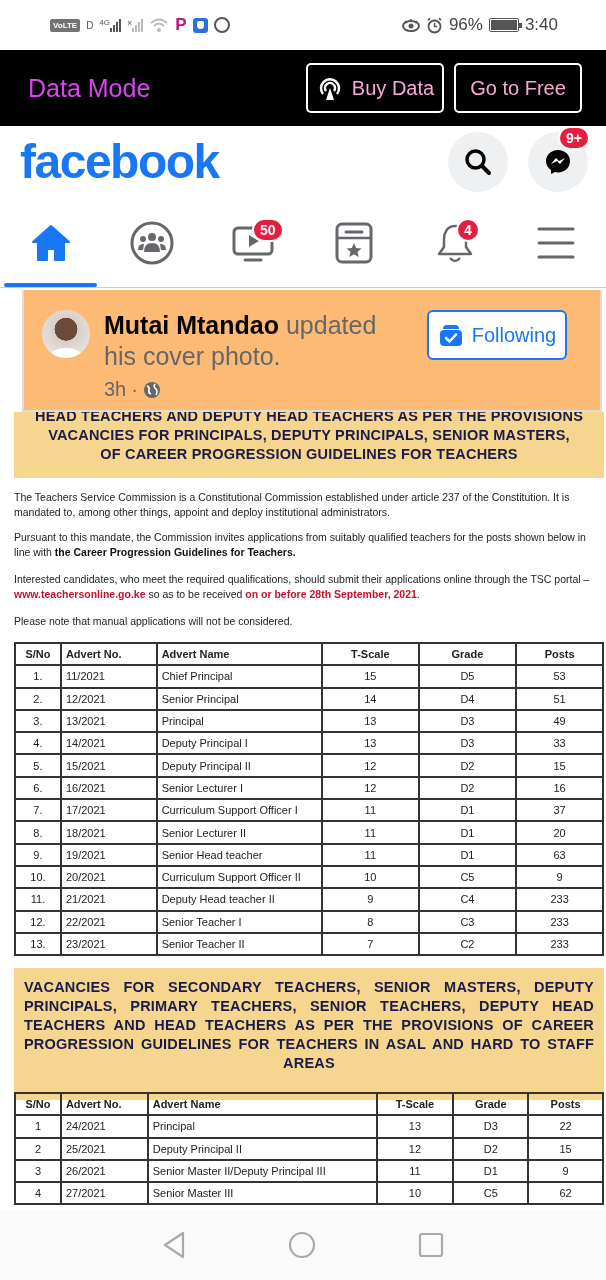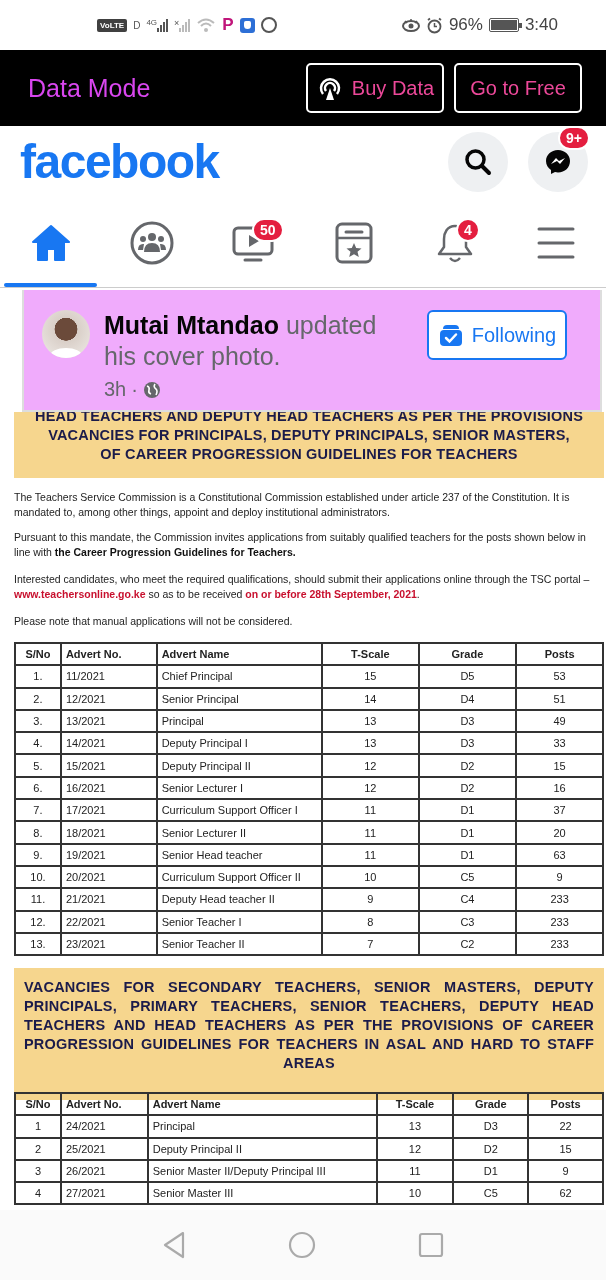--- a/index.html
+++ b/index.html
@@ -2,56 +2,56 @@
 <html><head>
 <meta charset="utf-8">
 <style>
   * { box-sizing: border-box; margin: 0; padding: 0; }
   html, body { width: 606px; height: 1280px; overflow: hidden; background: #fff; }
   body { font-family: "Liberation Sans", "DejaVu Sans", sans-serif; position: relative; }
 
   
   .status-bar { position: absolute; top: 0; left: 0; width: 606px; height: 50px; background: #fff; display: flex; align-items: center; justify-content: space-between; padding: 0 48px 0 50px; color: #555; font-size: 17px; }
   .sb-left, .sb-right { display: flex; align-items: center; gap: 6px; }
-  .volte { background: #404040; color: #fff; font-size: 8px; font-weight: bold; padding: 2px 3px; border-radius: 2px; margin-left: 47px; }
+  .volte { background: #737373; color: #fff; font-size: 8px; font-weight: bold; padding: 2px 3px; border-radius: 2px; }
   .sb-small { font-size: 10px; color: #555; }
   .sig { display: inline-flex; align-items: flex-end; gap: 1px; height: 14px; }
   .sig i { display: block; width: 2px; background: #555; }
   .sig.faded i { background: #bbb; }
   .p-icon { color: #c0157a; font-weight: bold; font-size: 17px; }
   .shield-app { width: 15px; height: 15px; background: #2d6fd6; border-radius: 3px; position: relative; }
   .shield-app::after { content: ""; position: absolute; left: 4px; top: 3px; width: 7px; height: 8px; background: #fff; border-radius: 2px 2px 4px 4px; }
   .wa { width: 16px; height: 16px; border: 2px solid #555; border-radius: 50%; }
   .batt { width: 30px; height: 14px; border: 1px solid #555; border-radius: 2px; position: relative; padding: 1px; }
   .batt::before { content: ""; display: block; width: 100%; height: 100%; background: #555; }
   .batt::after { content: ""; position: absolute; right: -4px; top: 4px; width: 3px; height: 5px; background: #555; }
   .sb-text { color: #444; font-size: 17px; }
 
   
   .data-bar { position: absolute; top: 50px; left: 0; width: 606px; height: 76px; background: #000; display: flex; align-items: center; padding: 0 24px 0 28px; }
   .data-title { color: #d946ef; font-size: 25px; flex: 1; }
-  .data-btn { border: 2px solid #fff; border-radius: 5px; color: #ec4899; height: 50px; display: flex; align-items: center; justify-content: center; font-size: 20px; }
+  .data-btn { border: 2px solid #fff; border-radius: 5px; color: #f9a8d4; height: 50px; display: flex; align-items: center; justify-content: center; font-size: 20px; }
   .buy-btn { width: 138px; margin-right: 10px; gap: 8px; }
   .free-btn { width: 128px; font-weight: normal; }
 
   
   .fb-header { position: absolute; top: 126px; left: 0; width: 606px; height: 72px; background: #fff; }
   .fb-logo { position: absolute; left: 20px; top: 8px; color: #1877f2; font-size: 48px; font-weight: bold; letter-spacing: -1.5px; }
   .circle-btn { position: absolute; top: 6px; width: 60px; height: 60px; border-radius: 50%; background: #eef0f2; display: flex; align-items: center; justify-content: center; }
   .search-btn { left: 448px; }
   .msg-btn { left: 528px; }
   .badge { position: absolute; background: #e41e3f; color: #fff; font-weight: bold; border-radius: 12px; font-size: 14px; padding: 2px 6px; border: 2px solid #fff; }
 
   
   .nav { position: absolute; top: 198px; left: 0; width: 606px; height: 90px; background: #fff; display: flex; border-bottom: 1px solid #ccc; }
   .nav-tab { flex: 1; display: flex; align-items: center; justify-content: center; position: relative; }
   .nav-tab.active::after { content: ""; position: absolute; left: 4px; right: 4px; bottom: 0; height: 4px; background: #1877f2; border-radius: 2px; }
 
   
-  .card { position: absolute; top: 290px; left: 22px; width: 580px; height: 122px; background: #f0abfc; border: 2px solid #ddd; border-top: none; z-index: 2; }
+  .card { position: absolute; top: 290px; left: 22px; width: 580px; height: 122px; background: #fdba74; border: 2px solid #ddd; border-top: none; z-index: 2; }
   .avatar { position: absolute; left: 18px; top: 20px; width: 48px; height: 48px; border-radius: 50%; background: radial-gradient(circle at 50% 40%, #6b4a3a 0 30%, #d9cfc8 31%, #f0ece8 100%); overflow: hidden; }
   .avatar::after { content: ""; position: absolute; left: 8px; bottom: -6px; width: 32px; height: 16px; background: #fff; border-radius: 50% 50% 0 0; }
   .post-text { position: absolute; left: 80px; top: 20px; width: 310px; font-size: 25px; line-height: 31px; color: #65676b; }
   .post-name { color: #050505; font-weight: bold; }
   .post-meta { position: absolute; left: 80px; top: 88px; font-size: 20px; color: #65676b; display: flex; align-items: center; gap: 5px; }
   .follow-btn { position: absolute; left: 403px; top: 20px; width: 140px; height: 50px; border: 2px solid #1877f2; border-radius: 6px; display: flex; align-items: center; justify-content: center; gap: 8px; color: #1877f2; font-size: 20px; background: #fff; }
 
   
   .doc { position: absolute; top: 412px; left: 0; width: 606px; height: 798px; background: #fff; overflow: hidden; font-family: "Liberation Sans", sans-serif; }
   .banner { position: absolute; left: 14px; width: 590px; background: #f6d68e; color: #1b1b4a; font-weight: bold; text-align: center; font-size: 14.5px; line-height: 19px; letter-spacing: 0.2px; }

